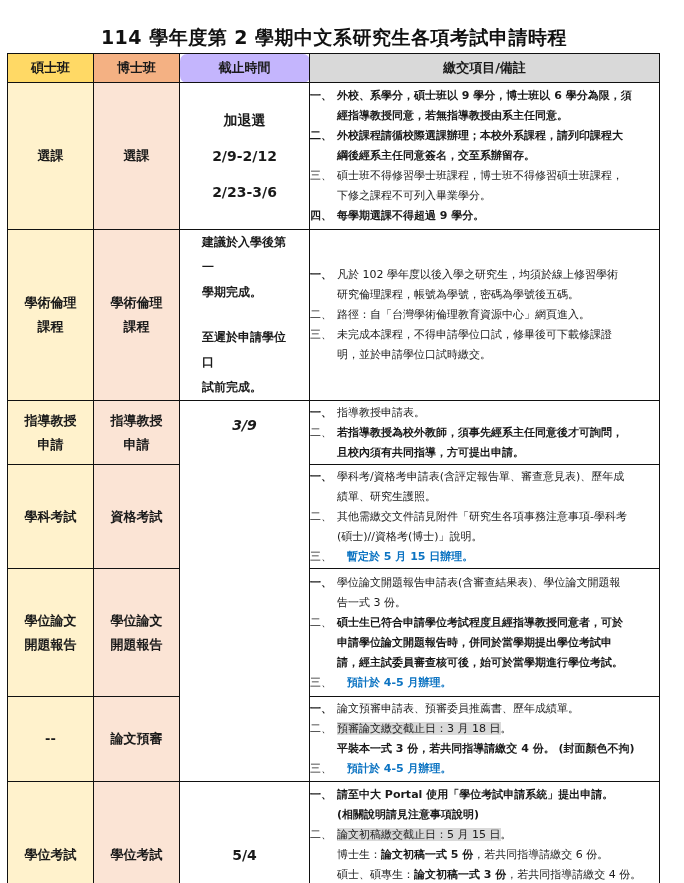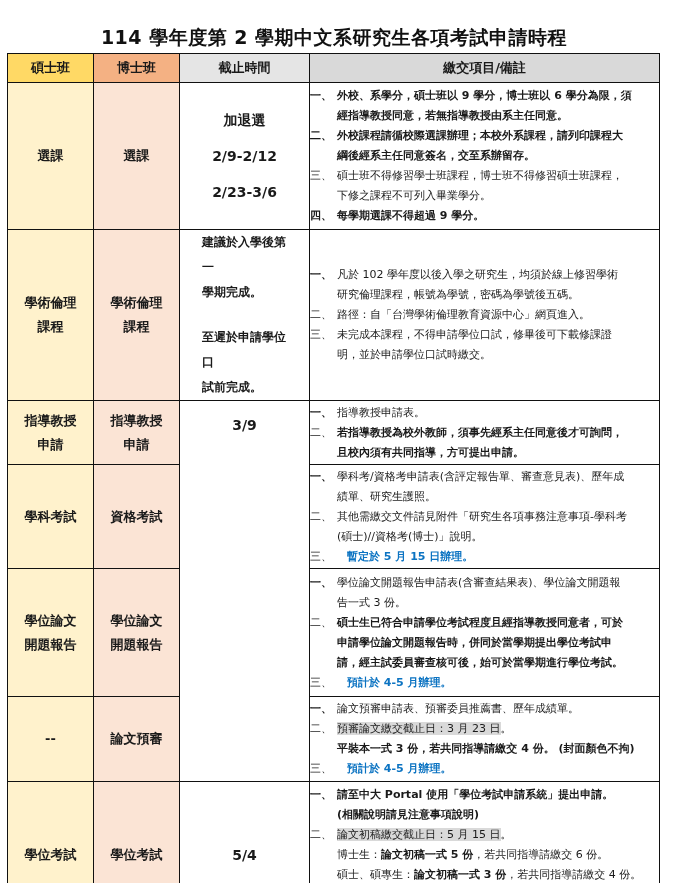--- a/index.html
+++ b/index.html
@@ -16,37 +16,37 @@
     border-collapse: collapse; table-layout: fixed;
     width: 652px;
   }
   table.sched td, table.sched th {
     border: 1.5px solid #111;
     padding: 0;
   }
   th { font-size: 13px; font-weight: bold; height: 28px; }
   th.h-ms { background: #ffd965; }
   th.h-phd { background: #f4b183; }
-  th.h-deadline { background: #e5e5e5; }
+  th.h-deadline { background: #c4b5fd; border-radius: 7px; }
   th.h-notes { background: #d9d9d9; }
   td.ms { background: #fff2cc; text-align: center; font-weight: bold; font-size: 13px; line-height: 24px; }
   td.phd { background: #fbe4d5; text-align: center; font-weight: bold; font-size: 13px; line-height: 24px; }
   td.deadline { background: #fff; text-align: center; font-weight: bold; font-size: 13px; vertical-align: middle; }
   td.notes { background: #fff; vertical-align: middle; font-size: 11px; padding: 2px 6px 2px 6px; }
   .dl-line { display: block; line-height: 36px; }
   .dl-line.big { font-size: 14px; font-weight: 600; }
   .dl-text { display: block; text-align: left; padding: 0 22px; line-height: 25px; font-size: 12px; }
   .note-item { display: flex; line-height: 20px; }
   .note-num { flex: 0 0 auto; width: 27px; white-space: nowrap; font-weight: bold; }
   .note-body { flex: 1; }
   .note-cont { padding-left: 27px; line-height: 20px; }
   .blue { color: #0b73c2; margin-left: 10px; }
   .bold { font-weight: bold; }
   .hl { background: #d9d9d9; }
-  .top-3-9 { vertical-align: top !important; padding-top: 6px !important; }
+  .top-3-9 { vertical-align: top !important; padding-top: 6px !important; font-style: italic; }
 </style>
 </head>
 <body>
 
 <div class="title">114 學年度第 2 學期中文系研究生各項考試申請時程</div>
 
 <table class="sched">
   <colgroup>
     <col style="width:86px">
       <col style="width:86px">
@@ -204,21 +204,21 @@
     <tr style="height:85px">
       <td class="ms">--</td>
       <td class="phd">論文預審</td>
       <td class="notes">
         <div class="note-item">
             <span class="note-num">一、</span>
             <span class="note-body">論文預審申請表、預審委員推薦書、歷年成績單。</span>
           </div>
         <div class="note-item">
             <span class="note-num" style="font-weight:normal">二、</span>
-            <span class="note-body"><span class="hl">預審論文繳交截止日：3 月 23 日</span><span>。</span></span>
+            <span class="note-body"><span class="hl">預審論文繳交截止日：3 月 18 日</span><span>。</span></span>
           </div>
         <div class="note-cont bold">平裝本一式 3 份，若共同指導請繳交 4 份。 (封面顏色不拘)</div>
         <div class="note-item">
             <span class="note-num" style="font-weight:normal">三、</span>
             <span class="note-body blue bold">預計於 4-5 月辦理。</span>
           </div>
       </td>
     </tr>
 
     <tr style="height:147px">

